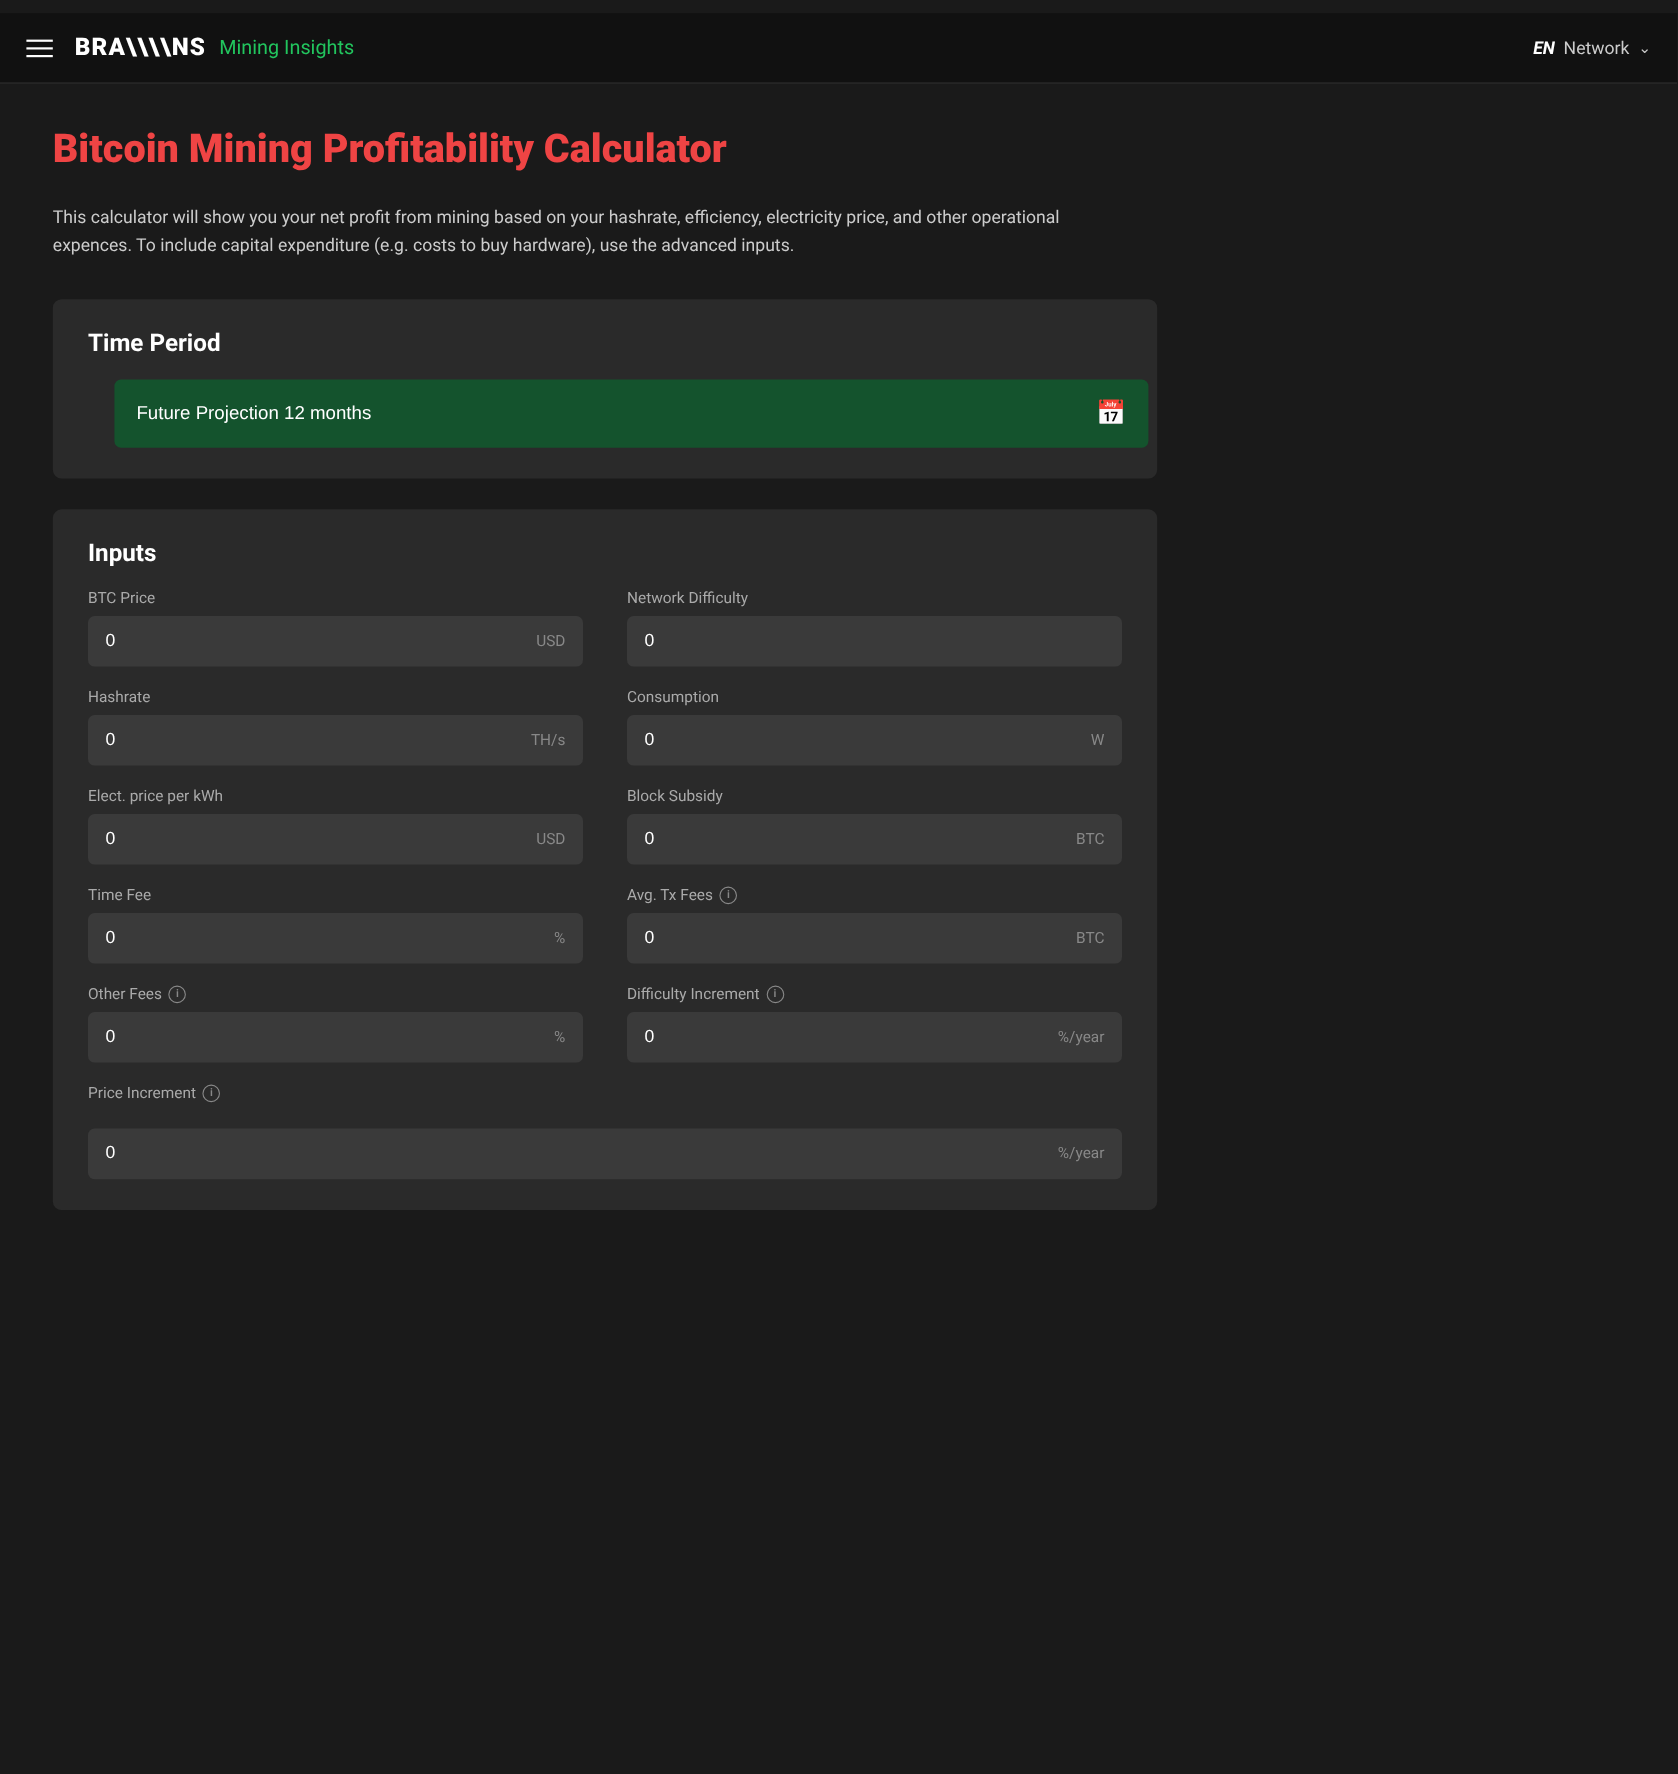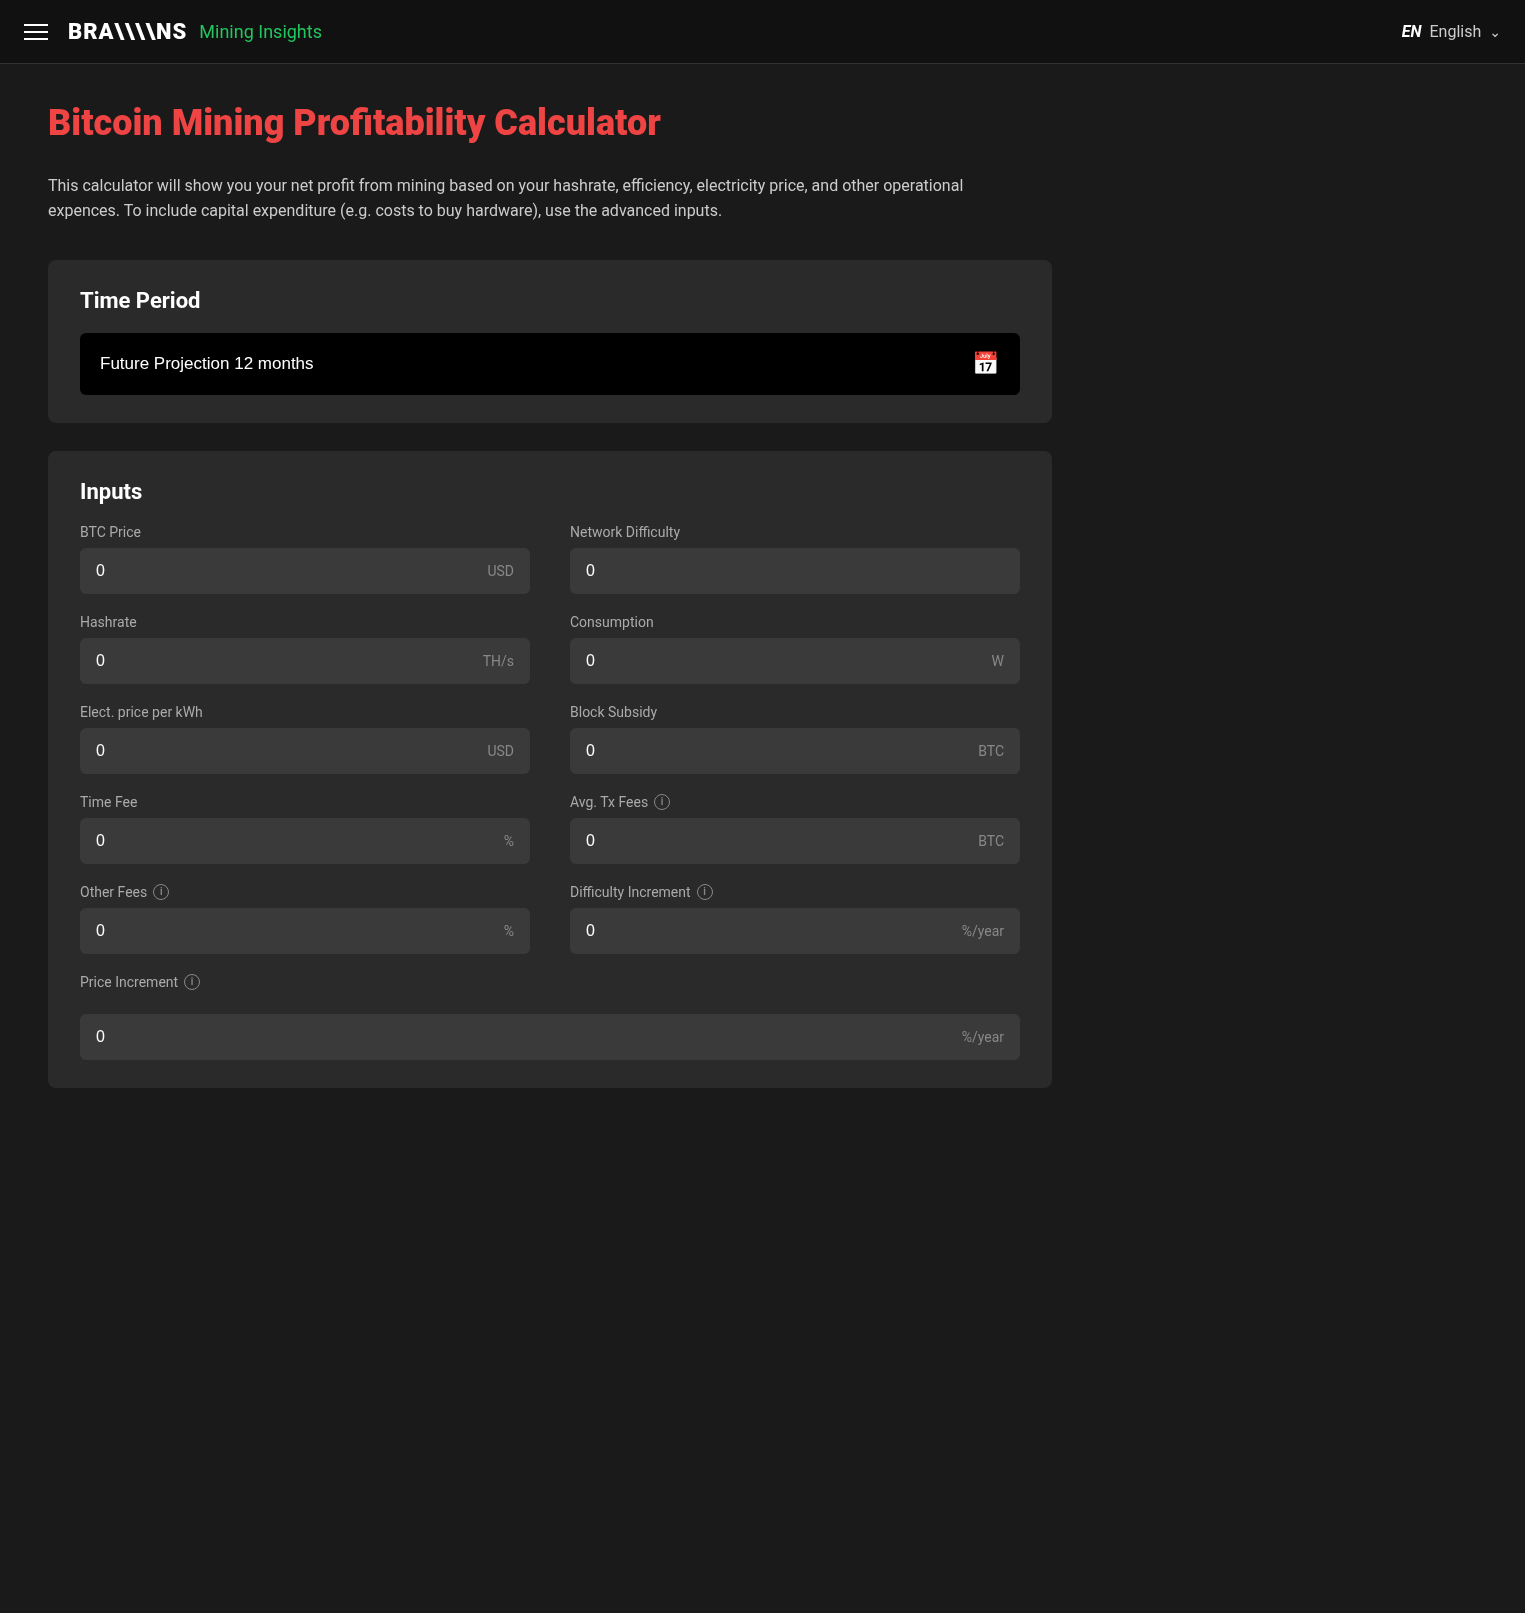--- a/index.html
+++ b/index.html
@@ -13,20 +13,21 @@
 
     
     .navbar {
       background-color: #111111;
       display: flex;
       align-items: center;
       justify-content: space-between;
       padding: 0 24px;
       height: 64px;
       border-bottom: 1px solid #333;
+      margin-top: 12px;
     }
     .navbar-left {
       display: flex;
       align-items: center;
       gap: 20px;
     }
     .hamburger-icon {
       display: flex;
       flex-direction: column;
       gap: 5px;
@@ -111,29 +112,30 @@
 
     .section-title {
       font-size: 22px;
       font-weight: 700;
       color: #ffffff;
       margin-bottom: 20px;
     }
 
     
     .time-period-selector {
-      background-color: #000000;
+      background-color: #14532d;
       border: none;
       border-radius: 6px;
       padding: 18px 20px;
       display: flex;
       align-items: center;
       justify-content: space-between;
       cursor: pointer;
       width: 100%;
+      margin-left: 24px;
     }
     .time-period-selector-text {
       font-size: 17px;
       color: #ffffff;
     }
     .calendar-icon {
       color: #aaaaaa;
       font-size: 22px;
     }
 
@@ -214,21 +216,21 @@
       <span></span>
       <span></span>
     </div>
     <div class="brand">
       <span class="brand-logo">BRA<span class="logo-slash">\\\\</span>NS</span>
       <span class="brand-subtitle">Mining Insights</span>
     </div>
   </div>
   <div class="navbar-right">
     <span class="lang-code">EN</span>
-    <span class="lang-label">English</span>
+    <span class="lang-label">Network</span>
     <span class="chevron-down">⌄</span>
   </div>
 </nav>
 
 <div class="main-content">
 
   <h1 class="page-title">Bitcoin Mining Profitability Calculator</h1>
   <p class="page-description">This calculator will show you your net profit from mining based on your hashrate, efficiency, electricity price, and other operational expences. To include capital expenditure (e.g. costs to buy hardware), use the advanced inputs.</p>
 
   <div class="card">

